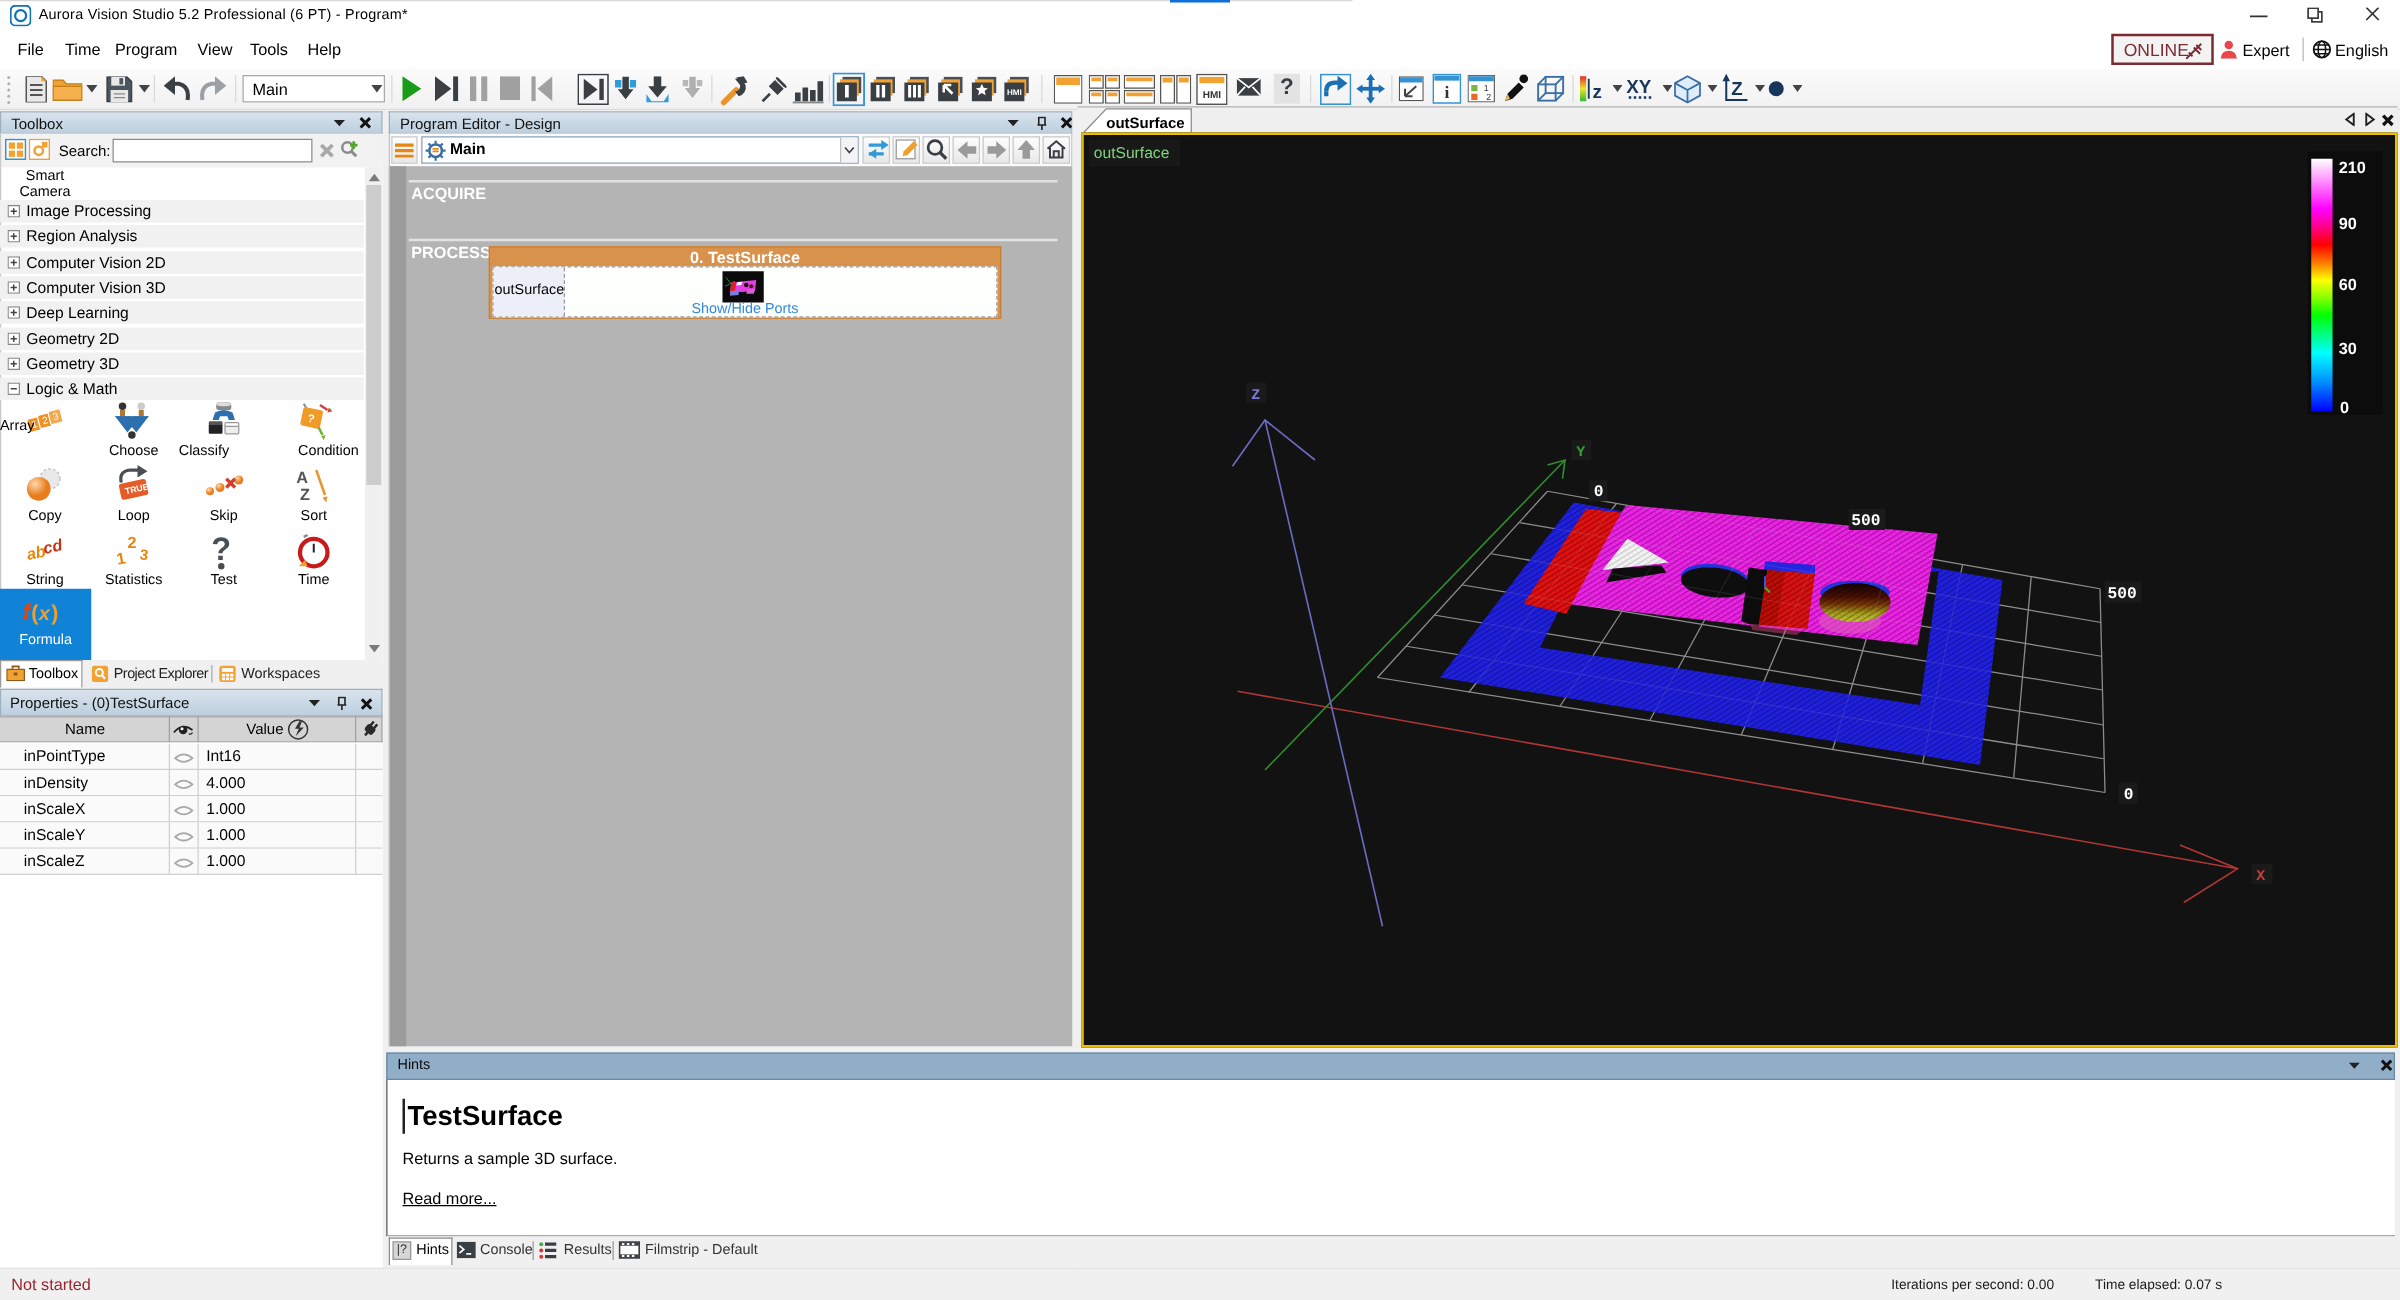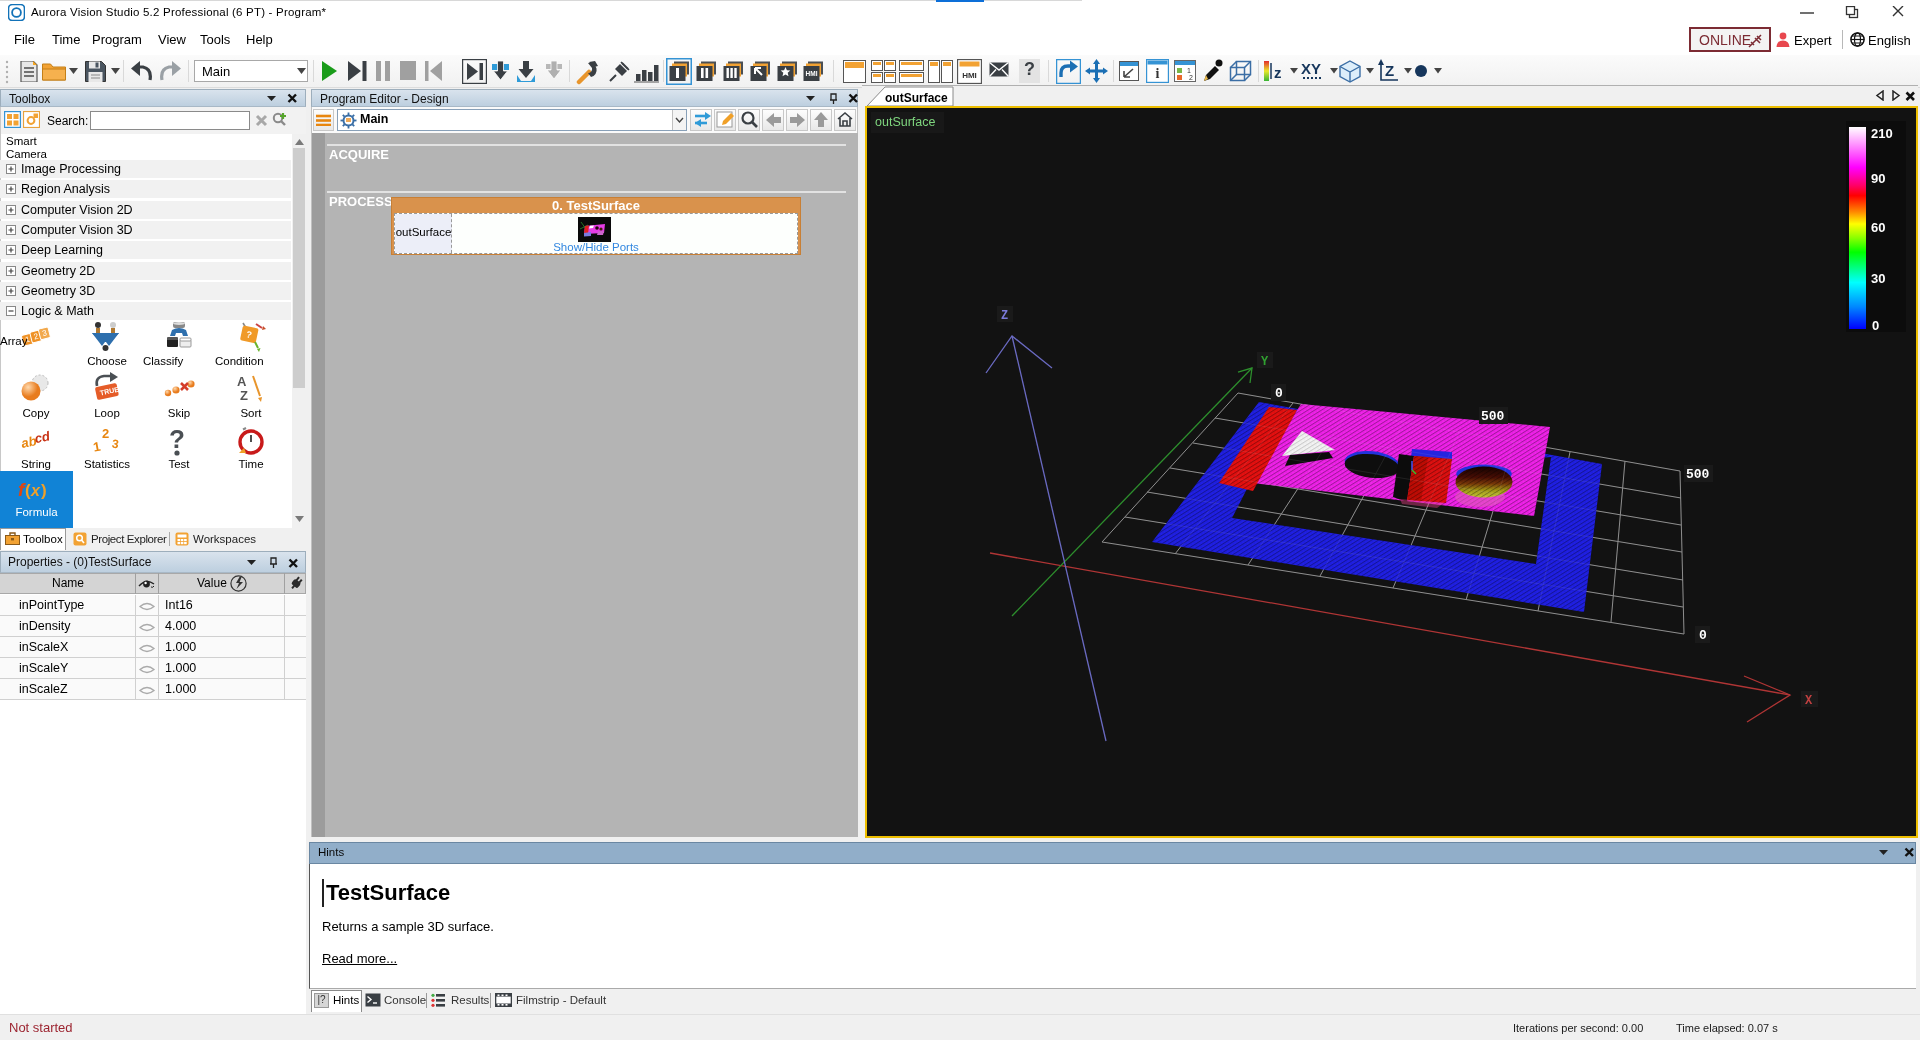--- a/index.html
+++ b/index.html
@@ -371,21 +371,21 @@
 <div class="a" style="left:90px;top:111px;width:160px;height:19px;background:#fff;border:1px solid #8a8a8a"></div>
 <svg class="a" style="left:255px;top:114px" width="13" height="13">
     <path d="M2 2 L11 11 M11 2 L2 11" stroke="#a8a8a8" stroke-width="3"></path>
   </svg>
 <svg class="a" style="left:272px;top:112px" width="16" height="16">
     <circle cx="6" cy="6" r="4.2" fill="none" stroke="#8a8a8a" stroke-width="2"></circle>
     <line x1="9" y1="9" x2="13" y2="13" stroke="#8a8a8a" stroke-width="2.4"></line>
     <path d="M11 1 v6 M8 4 h6" stroke="#56a52c" stroke-width="2.2"></path>
   </svg>
 <div class="a" style="left:0;top:134px;width:306px;height:394px;background:#fff;border-left:1px solid #c8c8c8"></div>
-<div class="a" style="left:6px;top:135px;width:60px;text-align:left;font-size:11.5px;line-height:12.5px">Smart<br>Camera</div>
+<div class="a" style="left:6px;top:135px;width:60px;text-align:center;font-size:11.5px;line-height:12.5px">Smart<br>Camera</div>
 <div class="a" style="left:0;top:160px;width:291px;height:18px;background:#f1f1f1"></div>
 <svg class="a" style="left:6px;top:164px" width="10" height="10">
     <rect x="0.5" y="0.5" width="9" height="9" fill="#fff" stroke="#888"></rect>
     <path d="M2.5 5 h5 M5 2.5 v5" stroke="#444" stroke-width="1.2"></path>
   </svg>
 <div class="a" style="left:21px;top:162px;font-size:12.5px">Image Processing</div>
 <div class="a" style="left:0;top:180px;width:291px;height:18px;background:#f1f1f1"></div>
 <svg class="a" style="left:6px;top:184px" width="10" height="10">
     <rect x="0.5" y="0.5" width="9" height="9" fill="#fff" stroke="#888"></rect>
     <path d="M2.5 5 h5 M5 2.5 v5" stroke="#444" stroke-width="1.2"></path>
@@ -462,21 +462,21 @@
     <path d="M20 2 l6 4" stroke="#c44" stroke-width="2"></path>
     <path d="M27 4 l3 3 l-4 1 z" fill="#c8502a"></path>
     <path d="M7 1 l3 5" stroke="#888" stroke-width="1.6"></path>
     <g transform="rotate(12 14 14)">
       <rect x="5" y="5" width="16" height="15" rx="2" fill="#f09a28"></rect>
       <text x="10" y="16" font-size="9" font-weight="bold" fill="#fff" font-family="Liberation Sans">?</text>
     </g>
     <path d="M19 20 l3 6" stroke="#6ab32c" stroke-width="2"></path>
     <path d="M21 27 l2 3 l1.5 -4 z" fill="#6ab32c"></path>
   </svg>
-<div class="a" style="left:215px;top:355px;width:72px;text-align:left;font-size:11.5px">Condition</div>
+<div class="a" style="left:215px;top:355px;width:72px;text-align:right;font-size:11.5px">Condition</div>
 <svg class="a" style="left:21px;top:374px" width="31" height="31" overflow="visible">
     <circle cx="19" cy="9" r="8" fill="#e8e8e8" stroke="#bbb" stroke-dasharray="2 2"></circle>
     <defs>
       <radialGradient id="cpg" cx="0.35" cy="0.3">
         <stop offset="0" stop-color="#ffd9ad"></stop>
         <stop offset="1" stop-color="#e87c1e"></stop>
       </radialGradient>
     </defs>
     <circle cx="10" cy="17" r="9.5" fill="url(#cpg)"></circle>
   </svg>

